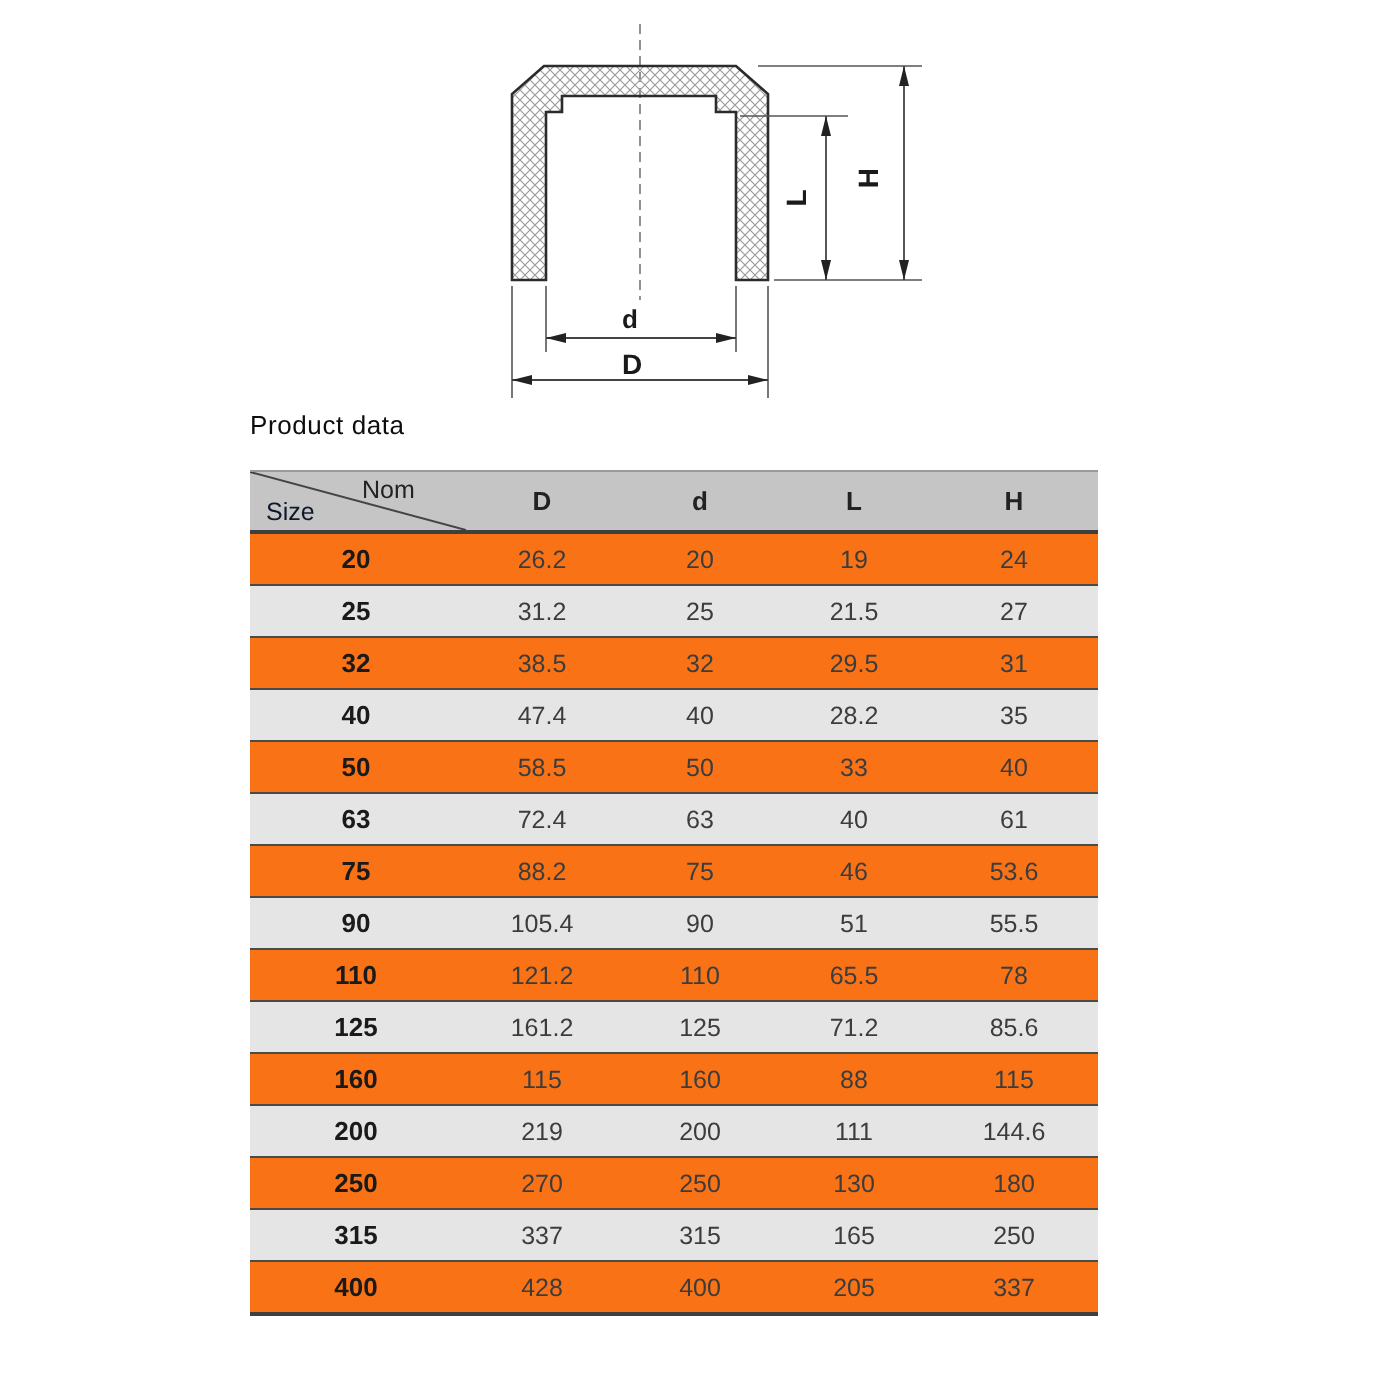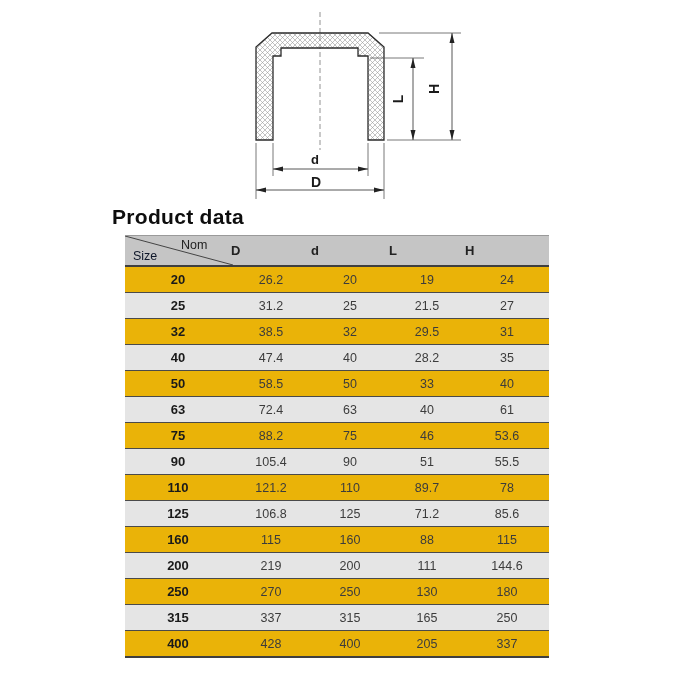--- a/index.html
+++ b/index.html
@@ -17,25 +17,25 @@
   }
   .drawing-svg {
     position: absolute;
     left: 228px;
     top: 5px;
     width: 252px;
     height: 210px;
   }
   .page-title {
     position: absolute;
-    left: 112px;
+    left: 125px;
     top: 205px;
     margin: 0;
-    font-size: 21px;
-    font-weight: bold;
+    font-size: 13px;
+    font-weight: normal;
     color: #0d0d0d;
     letter-spacing: 0.3px;
   }
   table.product-table {
     position: absolute;
     left: 125px;
     top: 235px;
     width: 424px;
     border-collapse: collapse;
     table-layout: fixed;
@@ -45,21 +45,21 @@
     background: #c5c5c5;
     border-top: 1px solid #9a9a9a;
     border-bottom: 2px solid #3f3f3f;
   }
   table.product-table th {
     height: 29px;
     padding: 0;
     font-size: 13px;
     font-weight: bold;
     color: #222222;
-    text-align: left;
+    text-align: center;
     vertical-align: middle;
   }
   th.diag-cell {
     position: relative;
     font-weight: normal;
   }
   th.diag-cell svg.diag-line {
     position: absolute;
     left: 0; top: 0;
     width: 108px;
@@ -76,21 +76,21 @@
   .corner-bottom {
     position: absolute;
     left: 8px;
     bottom: 2px;
     font-size: 12.5px;
     color: #0f172a;
     font-weight: normal;
   }
   table.product-table tbody tr {
     border-top: 1px solid #4a4a4a;
-    background: #eab308;
+    background: #f97316;
   }
   table.product-table tbody tr:nth-child(even) {
     background: #e5e5e5;
   }
   table.product-table td {
     height: 25px;
     padding: 0;
     font-size: 12.5px;
     color: #3c3c3c;
     text-align: center;
@@ -237,26 +237,26 @@
           <td>90</td>
           <td>105.4</td>
           <td>90</td>
           <td>51</td>
           <td>55.5</td>
         </tr>
         <tr>
           <td>110</td>
           <td>121.2</td>
           <td>110</td>
-          <td>89.7</td>
+          <td>65.5</td>
           <td>78</td>
         </tr>
         <tr>
           <td>125</td>
-          <td>106.8</td>
+          <td>161.2</td>
           <td>125</td>
           <td>71.2</td>
           <td>85.6</td>
         </tr>
         <tr>
           <td>160</td>
           <td>115</td>
           <td>160</td>
           <td>88</td>
           <td>115</td>

